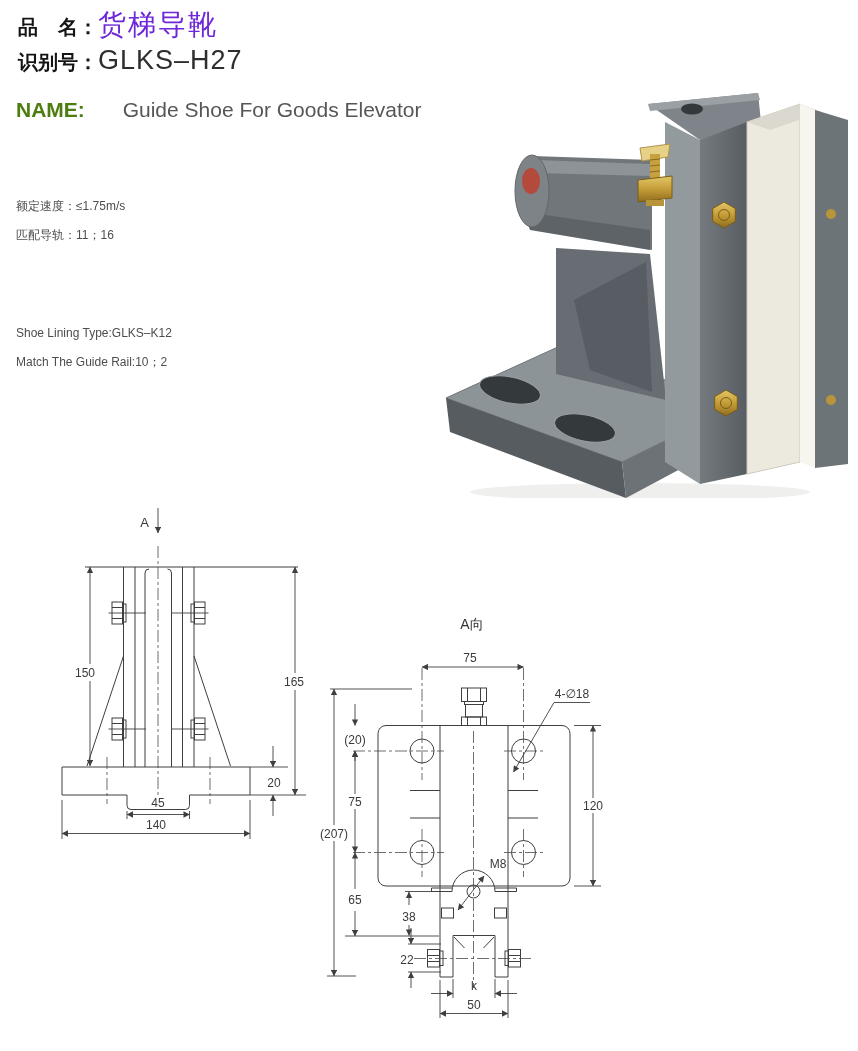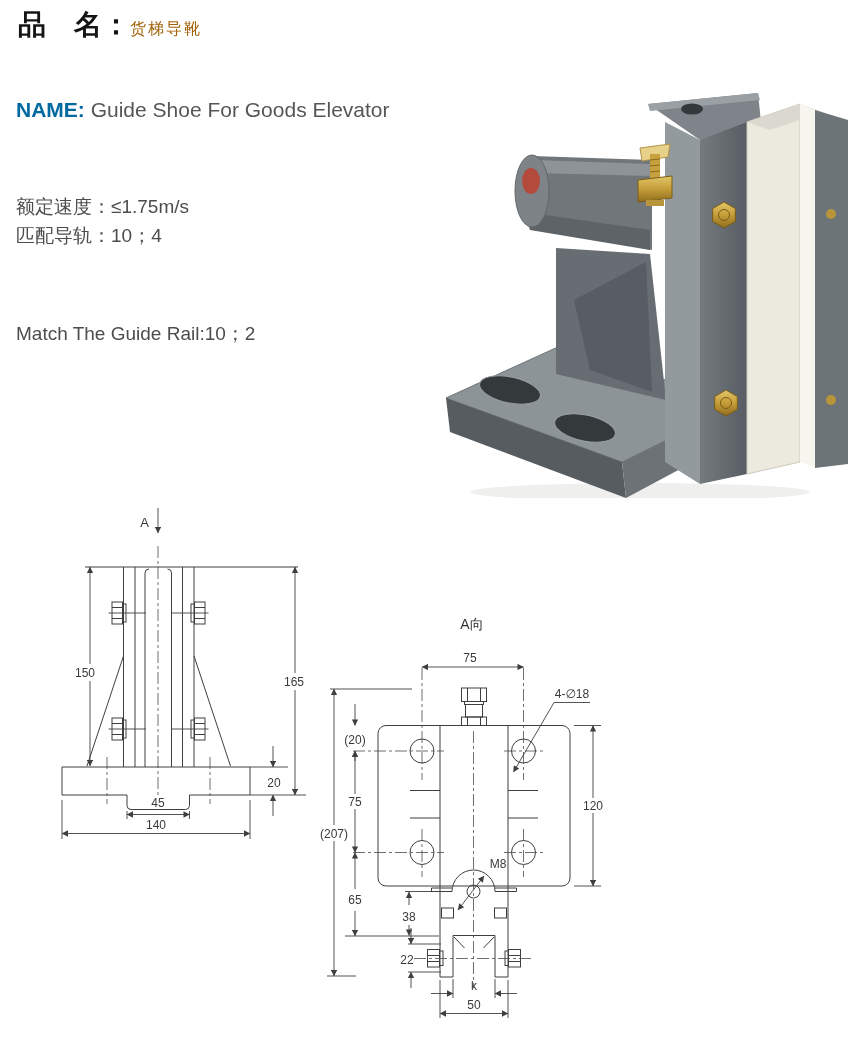--- a/index.html
+++ b/index.html
@@ -1,58 +1,62 @@
 <!DOCTYPE html>
 <html><head>
 <meta charset="utf-8">
 <style>
   html,body{margin:0;padding:0;background:#ffffff;}
   #page{position:relative;width:858px;height:1051px;background:#fff;overflow:hidden;
         font-family:"Liberation Sans","DejaVu Sans",sans-serif;color:#2b2b2b;}
   .abs{position:absolute;}
   
   .cn-row{left:18px;white-space:nowrap;}
-  .cn-label{font-weight:bold;color:#141414;font-size:28px;}
-  .cn-value{color:#a16207;font-size:16px;letter-spacing:2px;}
+  .cn-label{font-weight:bold;color:#141414;font-size:20px;}
+  .cn-value{color:#6d28d9;font-size:28px;letter-spacing:2px;}
   .cn-code{color:#2e2e2e;font-size:27px;letter-spacing:1px;}
   .en-row{left:16px;white-space:nowrap;font-size:21px;}
-  .en-label{font-weight:bold;color:#0369a1;text-align:center;}
-  .en-value{color:#565656;}
+  .en-label{font-weight:bold;color:#4d7c0f;text-align:center;}
+  .en-value{color:#565656;margin-left:32px;}
   
-  .spec-block{left:16px;font-size:19px;color:#4d4d4d;line-height:29px;}
+  .spec-block{left:16px;font-size:12px;color:#4d4d4d;line-height:29px;}
   .spec-block div{white-space:nowrap;}
   
   svg text{font-family:"Liberation Sans","DejaVu Sans",sans-serif;}
   .dim{font-size:12px;fill:#3a3a3a;}
   .dim-big{font-size:13px;fill:#3a3a3a;}
   .vtitle{font-size:14px;fill:#333;}
   .ln{stroke:#3f3f3f;stroke-width:1;fill:none;}
   .thin{stroke:#3f3f3f;stroke-width:0.9;fill:none;}
   .cl{stroke:#4a4a4a;stroke-width:0.8;fill:none;stroke-dasharray:12 3 3 3;}
   .bg{fill:#ffffff;stroke:none;}
 </style>
 </head>
 <body>
 
 <div id="page">
 
   <div class="abs cn-row" style="top:6px;">
     <span class="cn-label">品　名：</span><span class="cn-value">货梯导靴</span>
   </div>
+  <div class="abs cn-row" style="top:45px;">
+    <span class="cn-label">识别号：</span><span class="cn-code">GLKS–H27</span>
+  </div>
   <div class="abs en-row" style="top:98px;">
     <span class="en-label">NAME:</span>
     <span class="en-value">Guide Shoe For Goods Elevator</span>
   </div>
 
   <div class="abs spec-block" style="top:192px;">
     <div>额定速度：≤1.75m/s</div>
-    <div>匹配导轨：10；4</div>
+    <div>匹配导轨：11；16</div>
   </div>
 
   <div class="abs spec-block" style="top:319px;">
+    <div>Shoe Lining Type:GLKS–K12</div>
     <div>Match The Guide Rail:10；2</div>
   </div>
 
   <svg class="abs" style="left:430px;top:70px;" width="428" height="428" viewBox="430 70 428 428">
     <defs>
       <linearGradient id="gBody" x1="0" y1="0" x2="1" y2="0">
         <stop offset="0" stop-color="#747a7e"></stop>
           <stop offset="1" stop-color="#575d62"></stop>
       </linearGradient>
       <linearGradient id="gGold" x1="0" y1="0" x2="0" y2="1">

